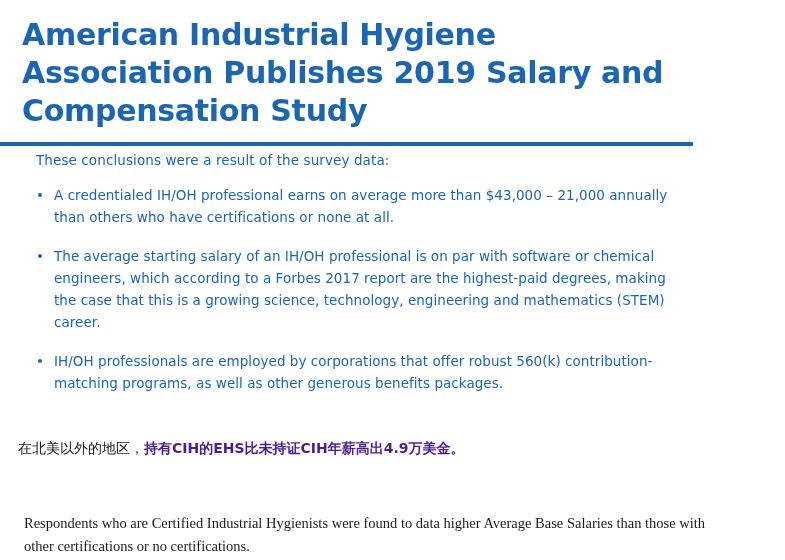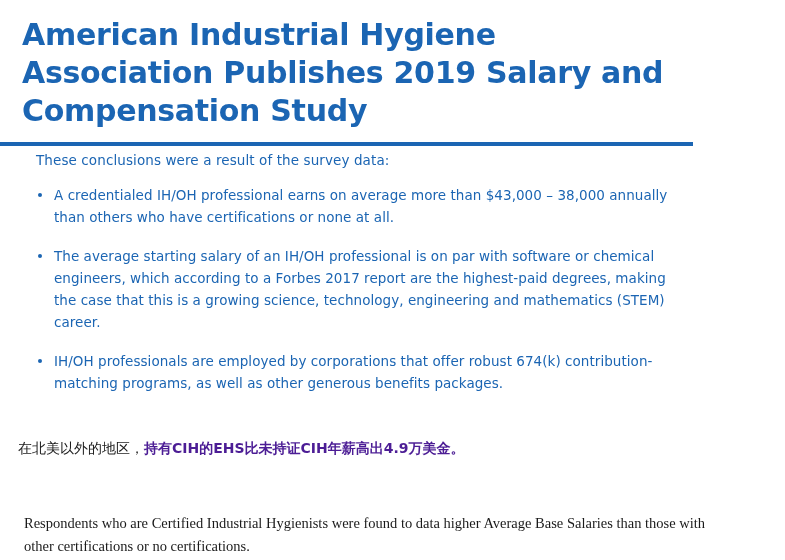--- a/index.html
+++ b/index.html
@@ -132,29 +132,29 @@
     <h1 class="headline">American Industrial Hygiene Association Publishes 2019 Salary and Compensation Study</h1>
     <div class="headline-rule"></div>
   </div>
 
   <div class="body-block">
     <p class="intro">These conclusions were a result of the survey data:</p>
 
     <ul class="bullets">
       <li>
         <span class="dot"></span>
-        <span>A credentialed IH/OH professional earns on average more than $43,000 – 38,000 annually than others who have certifications or none at all.</span>
+        <span>A credentialed IH/OH professional earns on average more than $43,000 – 21,000 annually than others who have certifications or none at all.</span>
       </li>
       <li>
         <span class="dot"></span>
         <span>The average starting salary of an IH/OH professional is on par with software or chemical engineers, which according to a Forbes 2017 report are the highest-paid degrees, making the case that this is a growing science, technology, engineering and mathematics (STEM) career.</span>
       </li>
       <li>
         <span class="dot"></span>
-        <span>IH/OH professionals are employed by corporations that offer robust 674(k) contribution-matching programs, as well as other generous benefits packages.</span>
+        <span>IH/OH professionals are employed by corporations that offer robust 560(k) contribution-matching programs, as well as other generous benefits packages.</span>
       </li>
     </ul>
   </div>
 
   <div class="cn-line">
     <span class="cn-plain">在北美以外的地区，</span><span class="cn-highlight">持有CIH的EHS比未持证CIH年薪高出4.9万美金。</span>
   </div>
 
   <div class="footer-para">Respondents who are Certified Industrial Hygienists were found to data higher Average Base Salaries than those with other certifications or no certifications.</div>
 

